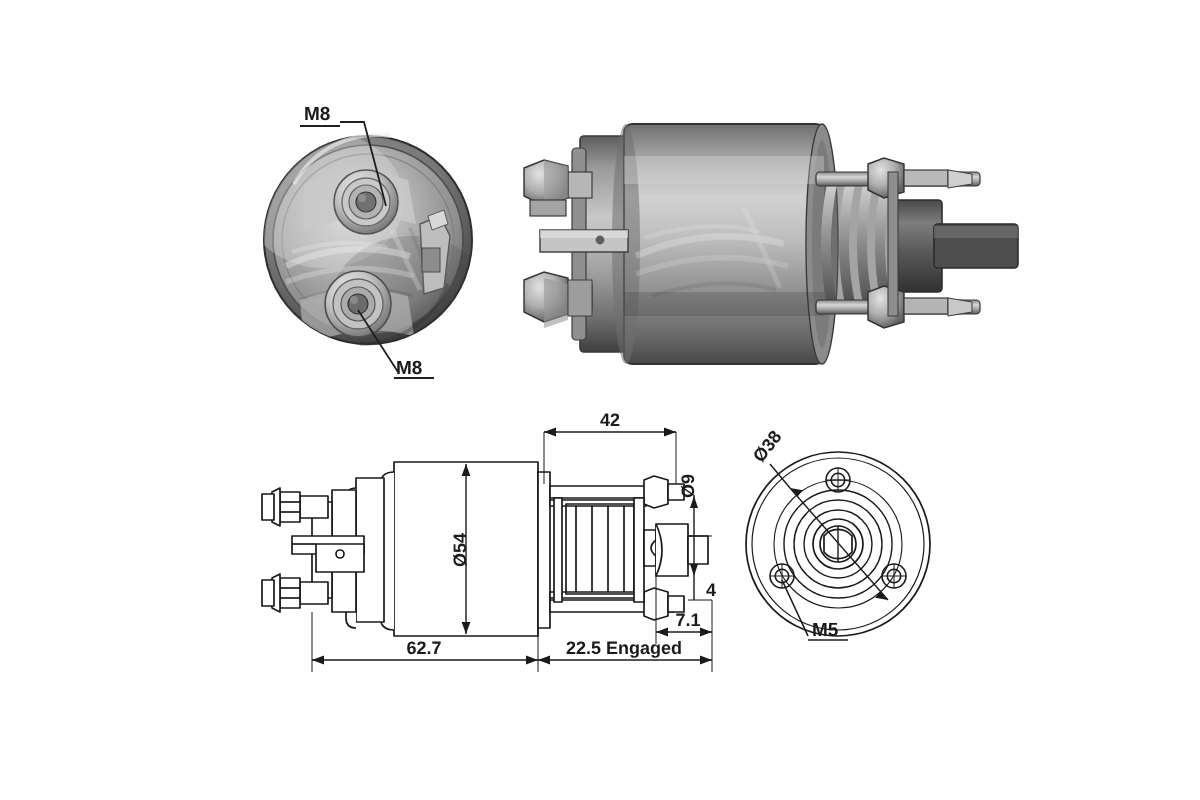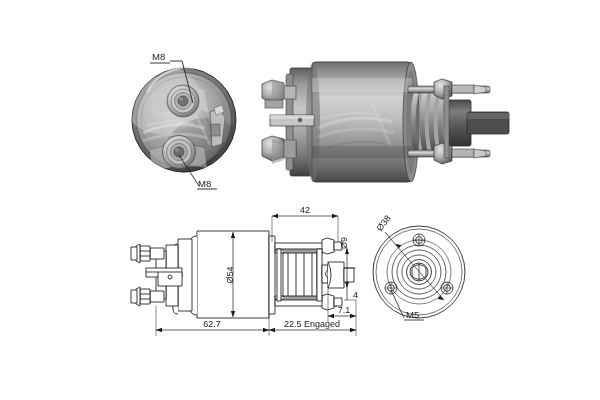--- a/index.html
+++ b/index.html
@@ -9,20 +9,21 @@
   }
   body {
     font-family: "Liberation Sans", sans-serif;
   }
   #page {
     position: relative;
     width: 536px;
     height: 400px;
     background: #ffffff;
     overflow: hidden;
+    font-weight: bold;
   }
   .svg-root {
     position: absolute;
     left: 0;
     top: 0;
     width: 600px;
     height: 400px;
   }
   text {
     font-family: "Liberation Sans", sans-serif;

